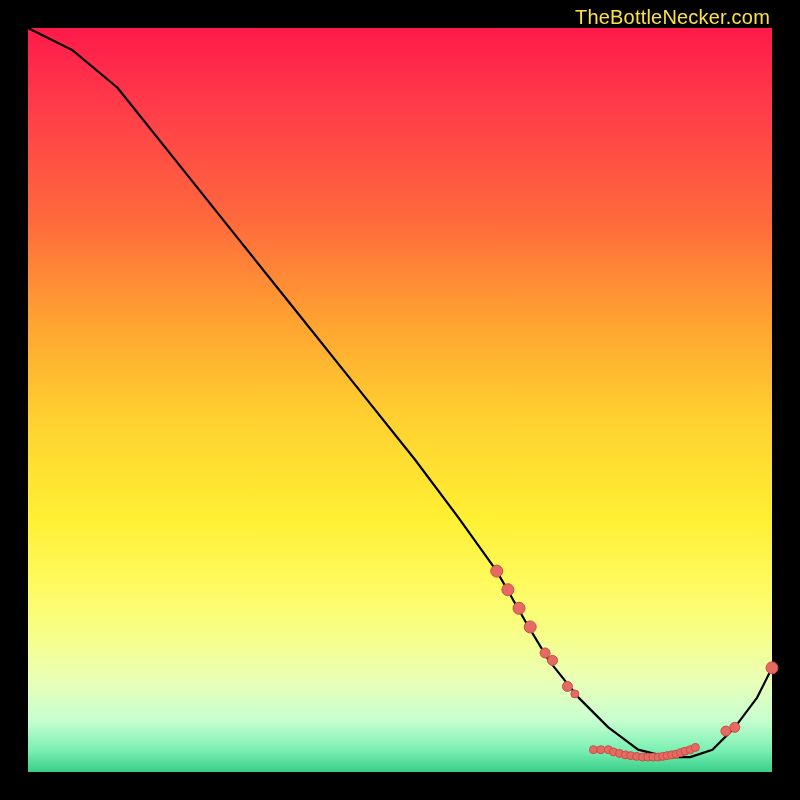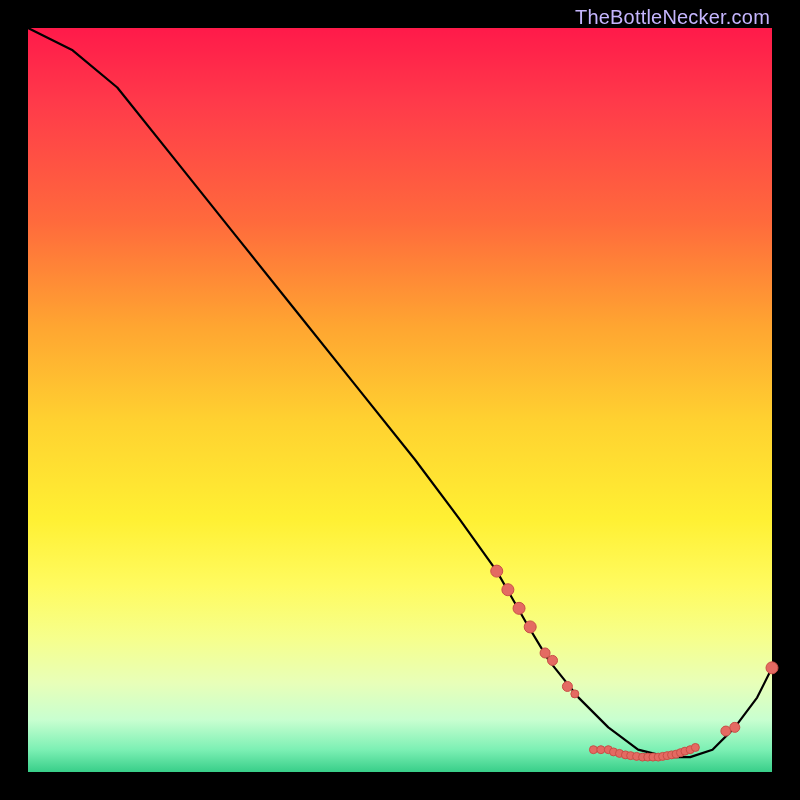--- a/index.html
+++ b/index.html
@@ -44,21 +44,21 @@
       #7cf0b4 97%,
       #38ce89 100%
     );
   }
   .watermark {
     position: absolute;
     top: 6px;
     right: 30px;
     font-family: Arial, Helvetica, sans-serif;
     font-size: 20px;
-    color: #c4b5fd;
+    color: #fde047;
     letter-spacing: 0.2px;
     user-select: none;
   }
   svg.curve {
     position: absolute;
     left: 0;
     top: 0;
     width: 100%;
     height: 100%;
     overflow: visible;

